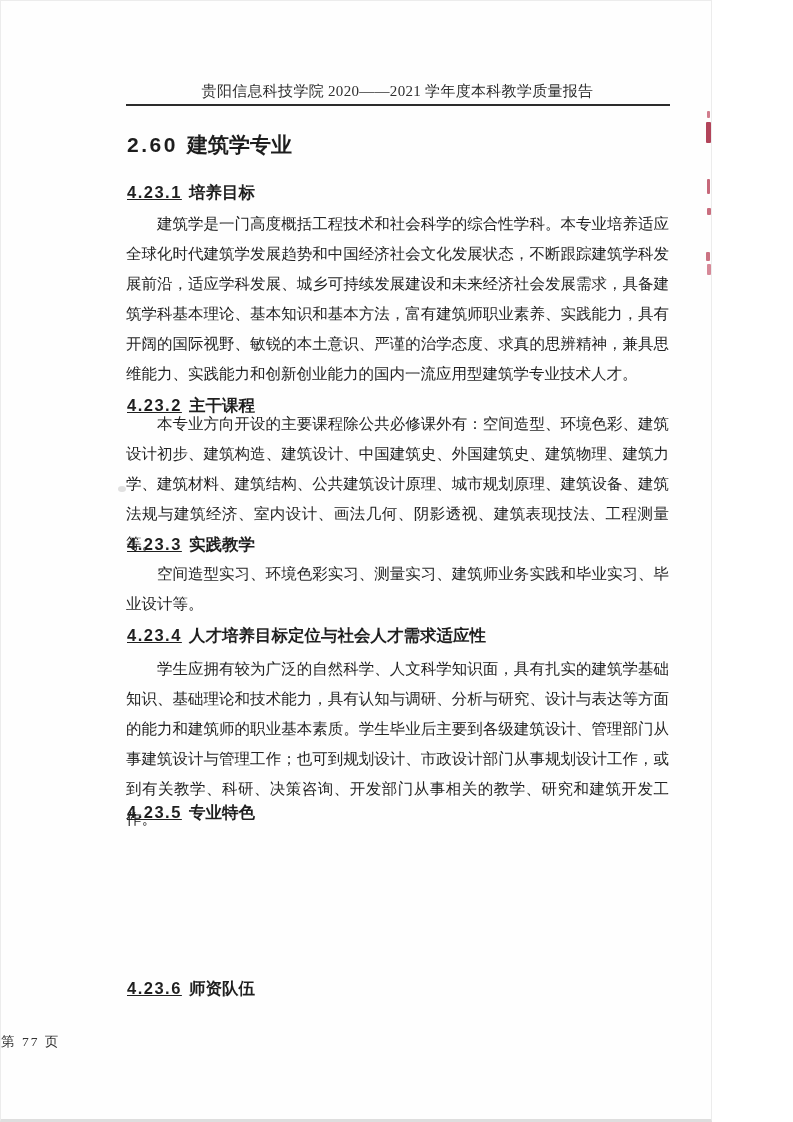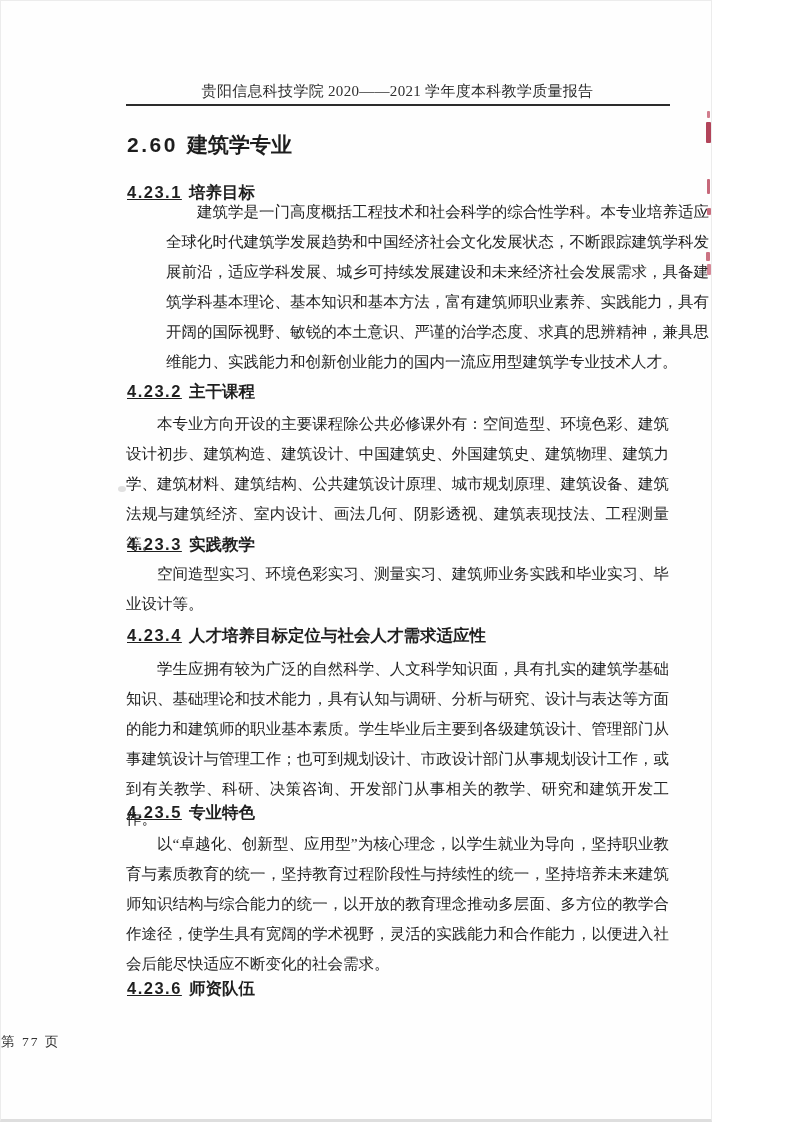--- a/index.html
+++ b/index.html
@@ -60,40 +60,40 @@
     left: 126px;
     font-family: "Liberation Sans", "DejaVu Sans", sans-serif;
     font-weight: bold;
     font-size: 16.5px;
     line-height: 22px;
     color: #1f1f1f;
     white-space: nowrap;
   }
   .sec-h .num { letter-spacing: 1.5px; margin-right: 7px; text-decoration: underline; }
   .h1 { top: 180px; }
-  .h2 { top: 379px; }
+  .h2 { top: 393px; }
   .h3 { top: 532px; }
   .h4 { top: 623px; }
   .h5 { top: 800px; }
   .h6 { top: 976px; }
 
   
   .sec-p {
     position: absolute;
     left: 125px;
     width: 543px;
     margin: 0;
     font-size: 15.5px;
     line-height: 30px;
     text-align: justify;
     text-justify: inter-ideograph;
     text-indent: 2em;
     color: #242424;
   }
-  .p1 { top: 196px; margin-left: 40px; }
+  .p1 { top: 208px; }
   .p2 { top: 408px; }
   .p3 { top: 558px; }
   .p4 { top: 653px; }
   .p5 { top: 828px; }
 
   
   .footer {
     position: absolute;
     top: 1032px;
     left: 0;
@@ -153,21 +153,20 @@
   <p class="sec-p p3">空间造型实习、环境色彩实习、测量实习、建筑师业务实践和毕业实习、毕业设计等。</p>
 
   <div class="sec-h h4">
     <span class="num">4.23.4</span><span>人才培养目标定位与社会人才需求适应性</span>
   </div>
   <p class="sec-p p4">学生应拥有较为广泛的自然科学、人文科学知识面，具有扎实的建筑学基础知识、基础理论和技术能力，具有认知与调研、分析与研究、设计与表达等方面的能力和建筑师的职业基本素质。学生毕业后主要到各级建筑设计、管理部门从事建筑设计与管理工作；也可到规划设计、市政设计部门从事规划设计工作，或到有关教学、科研、决策咨询、开发部门从事相关的教学、研究和建筑开发工作。</p>
 
   <div class="sec-h h5">
     <span class="num">4.23.5</span><span>专业特色</span>
   </div>
-  <p class="sec-p p5">以“卓越化、创新型、应用型”为核心理念，以学生就业为导向，坚持职业教育与素质教育的统一，坚持教育过程阶段性与持续性的统一，坚持培养未来建筑师知识结构与综合能力的统一，以开放的教育理念推动多层面、多方位的教学合作途径，使学生具有宽阔的学术视野，灵活的实践能力和合作能力，以便进入社会后能尽快适应不断变化的社会需求。</p>
 
   <div class="sec-h h6">
     <span class="num">4.23.6</span><span>师资队伍</span>
   </div>
 
   <div class="footer">第 77 页</div>
 
   <div class="red-mark rm1"></div>
   <div class="red-mark rm2"></div>
   <div class="red-mark rm3"></div>

